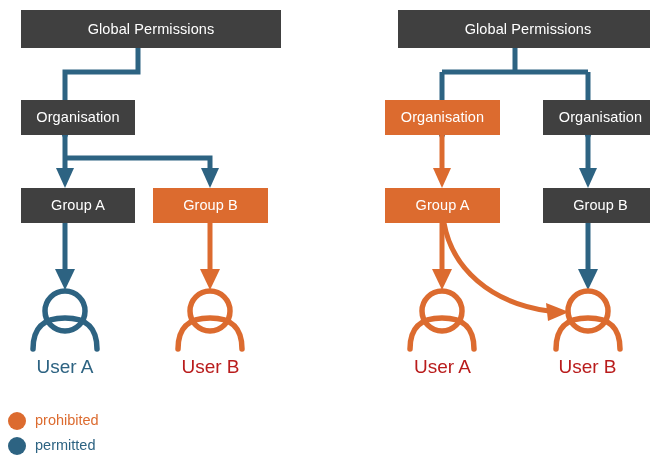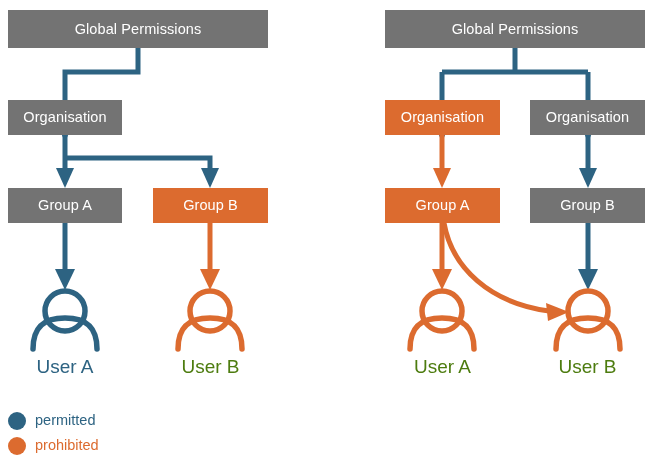--- a/index.html
+++ b/index.html
@@ -33,32 +33,32 @@
     justify-content: center;
     color: #ffffff;
     font-size: 14.5px;
     font-weight: 400;
     letter-spacing: 0.1px;
     box-sizing: border-box;
     line-height: 1;
     white-space: nowrap;
     user-select: none;
   }
-  .node-box.blue { background: #737373; }
+  .node-box.blue { background: #404040; margin-left: 13px; }
   .node-box.orange { background: #dc6b2f; }
 
   .user-label {
     position: absolute;
     font-size: 19px;
     line-height: 1;
     white-space: nowrap;
     user-select: none;
   }
   .user-label.blue  { color: #2d6382; }
-  .user-label.orange { color: #4d7c0f; }
+  .user-label.orange { color: #b91c1c; }
 
   .legend {
     position: absolute;
     left: 8px;
     top: 408px;
     width: 200px;
   }
   .legend-row {
     display: flex;
     align-items: center;
@@ -187,22 +187,22 @@
   <div class="node-box orange" style="left:385px; top:188px; width:115px; height:35px;">Group A</div>
 
   <div class="node-box blue" style="left:530px; top:188px; width:115px; height:35px;">Group B</div>
 
   <div class="user-label orange" style="left:385px; top:357px; width:115px; text-align:center;">User A</div>
 
   <div class="user-label orange" style="left:530px; top:357px; width:115px; text-align:center;">User B</div>
 
   <div class="legend">
     <div class="legend-row">
+      <span class="legend-dot orange"></span>
+      <span class="legend-text orange">prohibited</span>
+    </div>
+    <div class="legend-row">
       <span class="legend-dot blue"></span>
       <span class="legend-text blue">permitted</span>
     </div>
-    <div class="legend-row">
-      <span class="legend-dot orange"></span>
-      <span class="legend-text orange">prohibited</span>
-    </div>
   </div>
 
 </div>
 
 </body></html>

